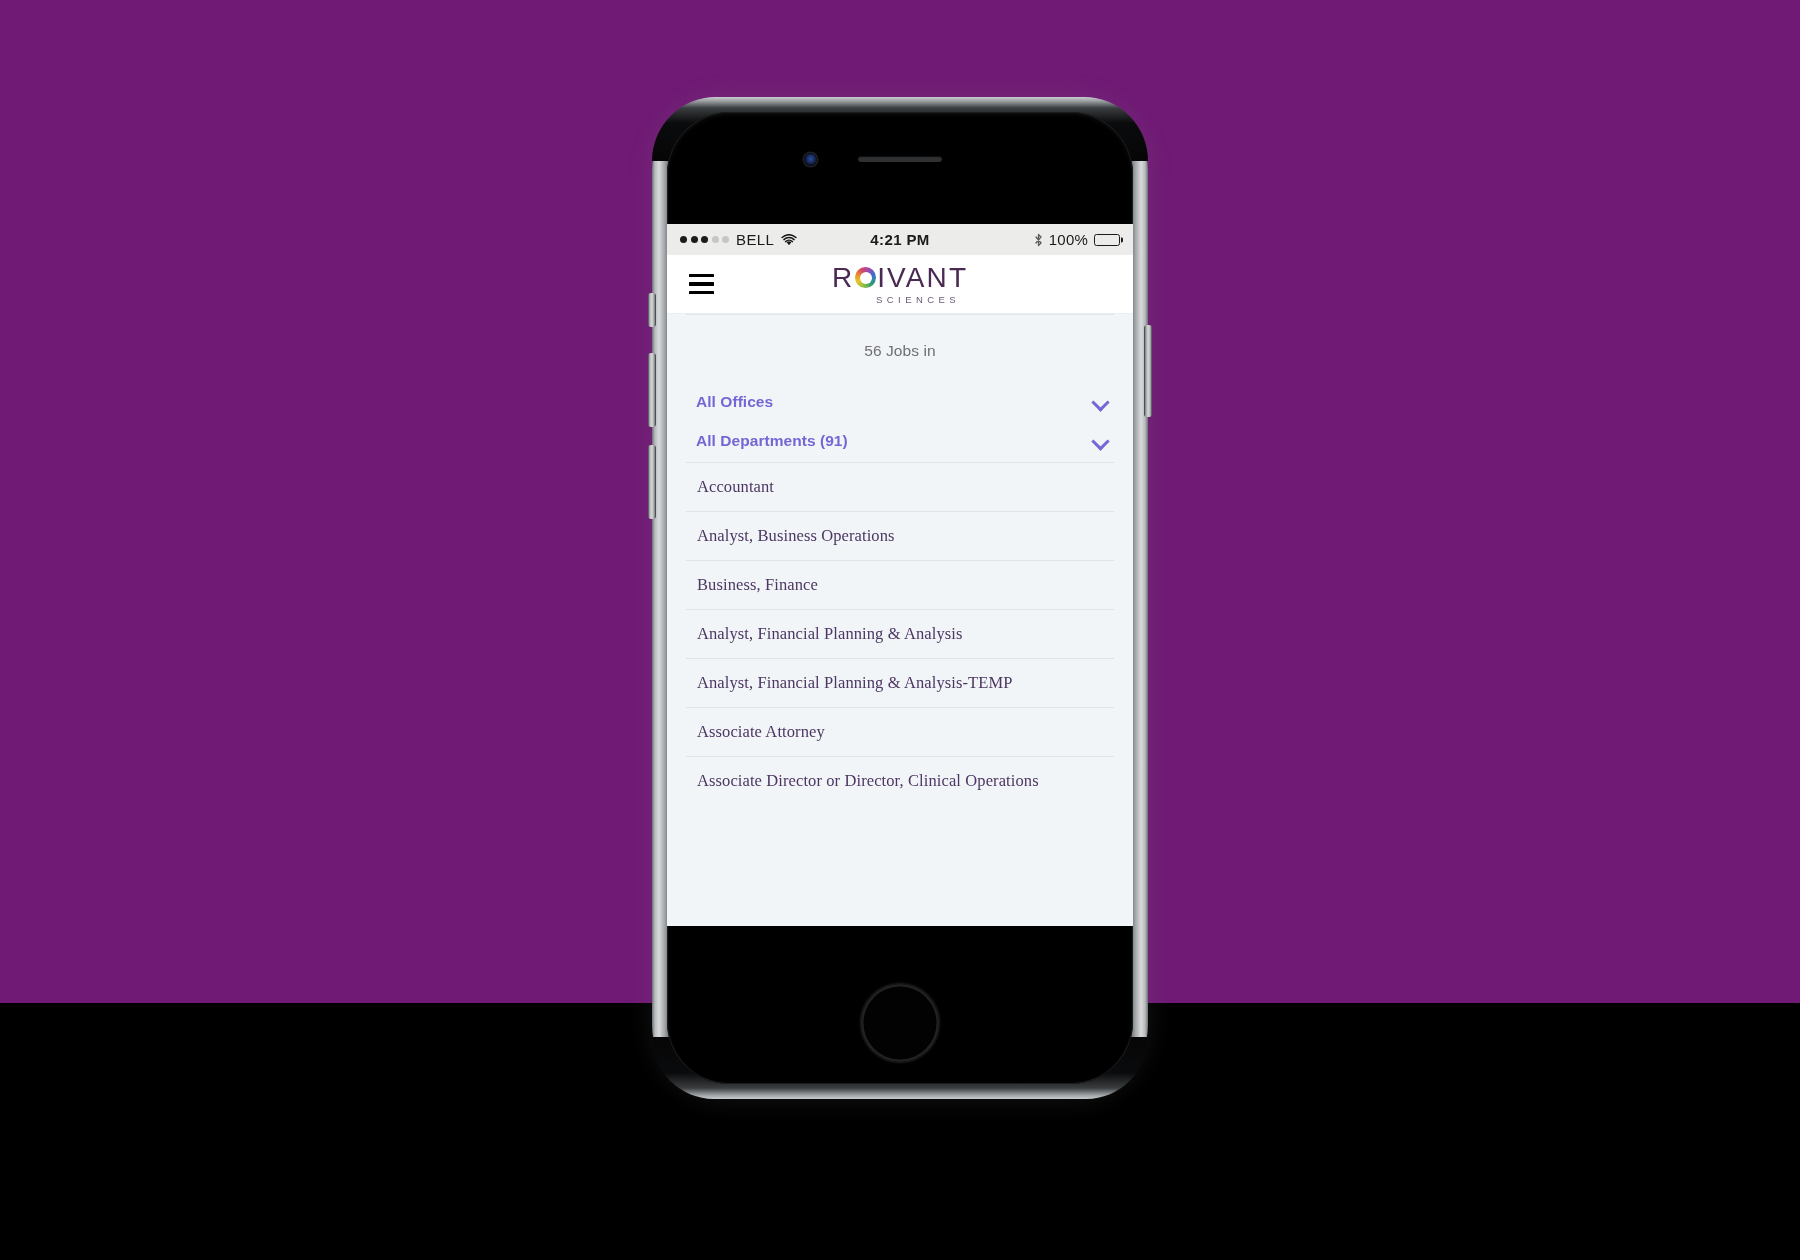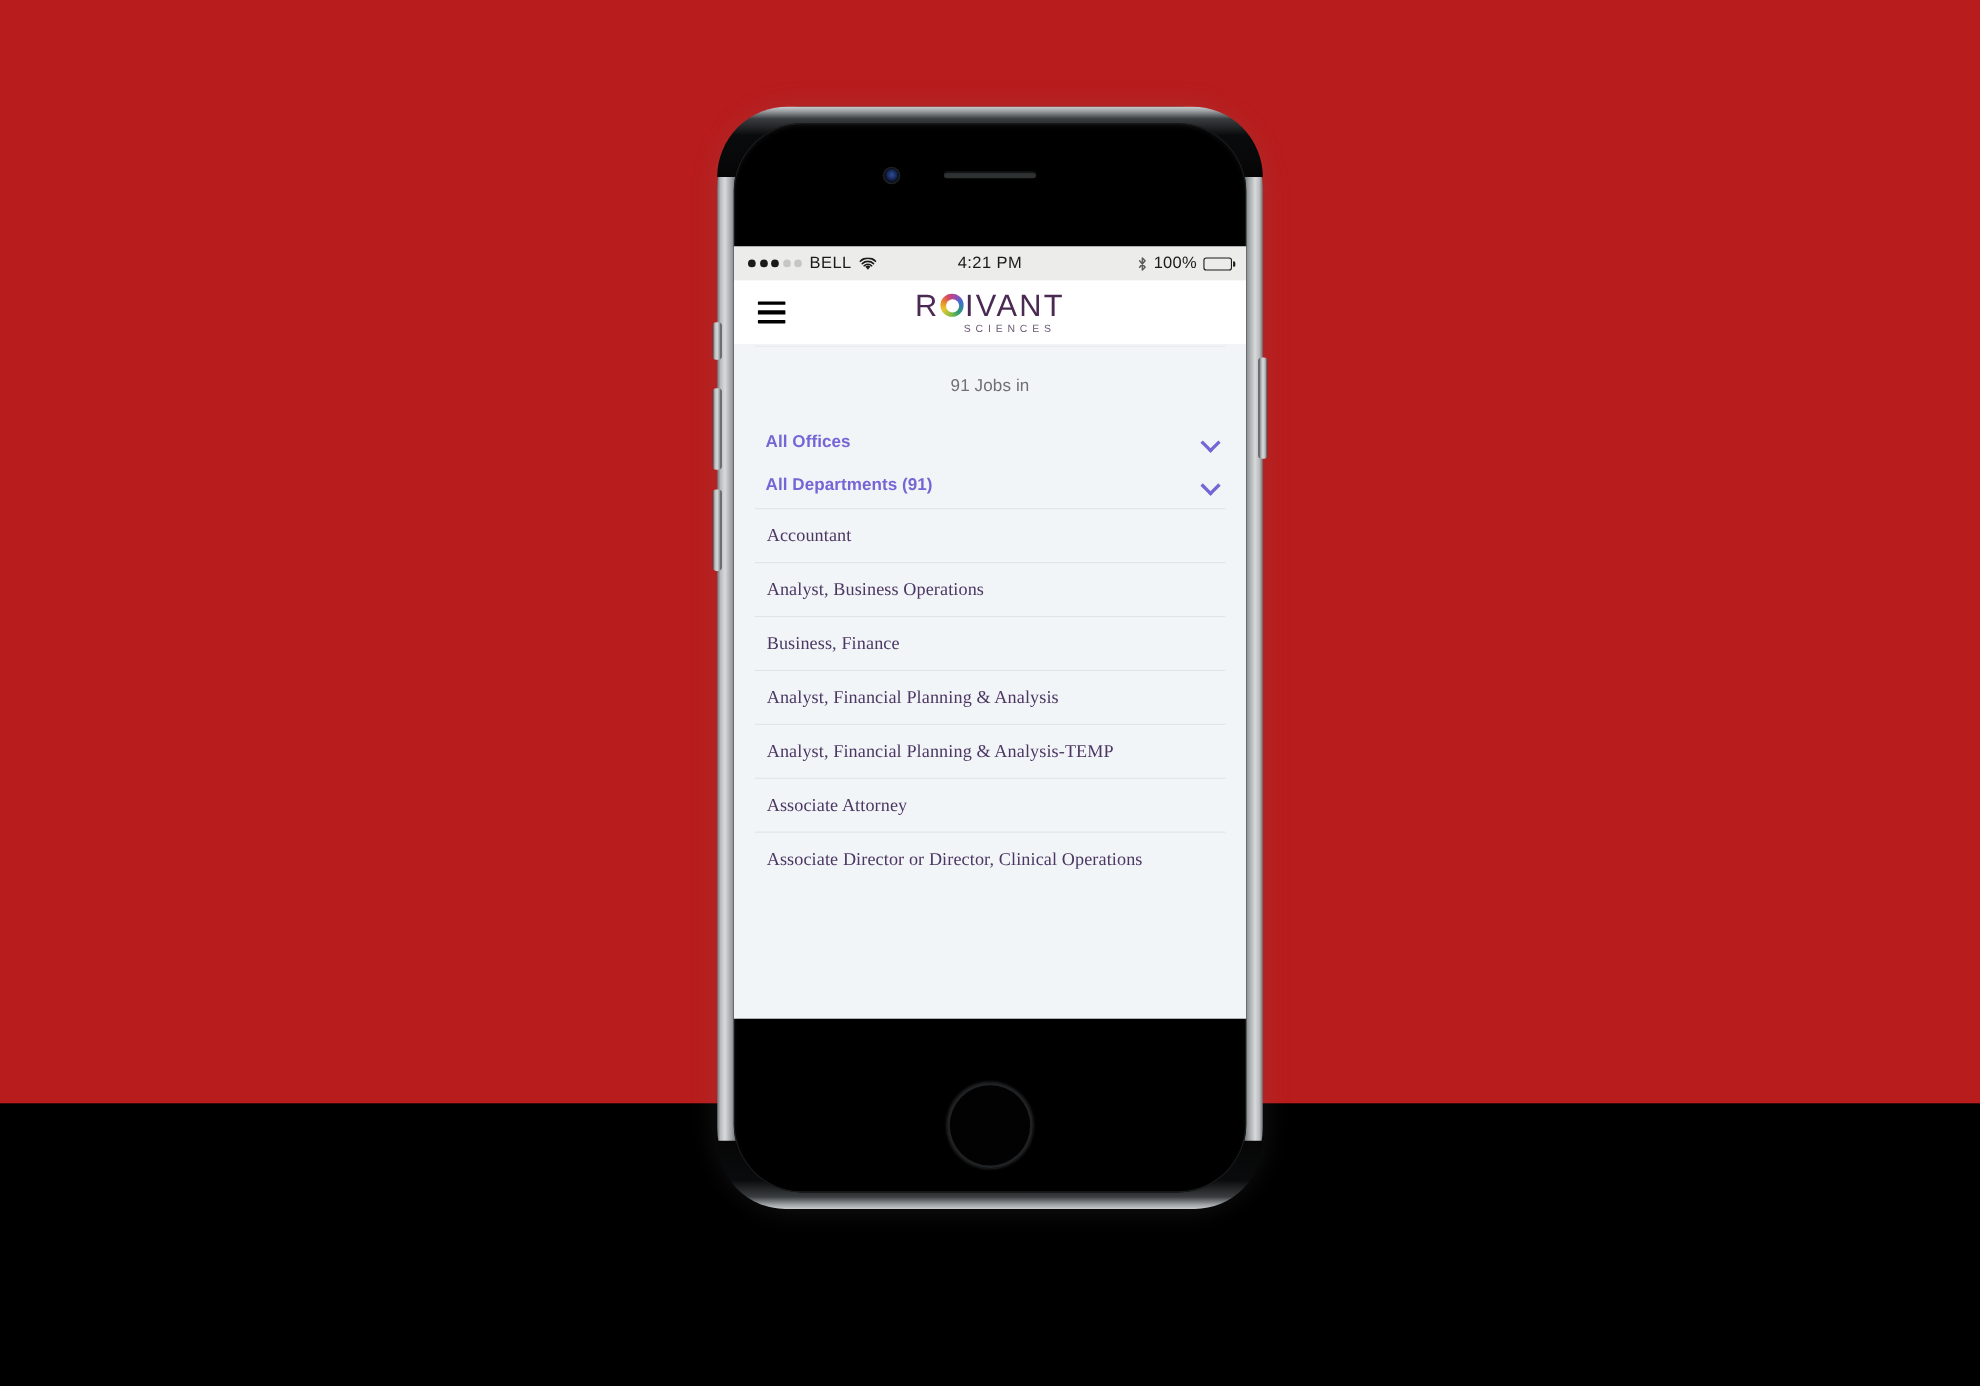--- a/index.html
+++ b/index.html
@@ -10,21 +10,21 @@
     height: 1260px;
     background: #000000;
     overflow: hidden;
     font-family: "Liberation Sans", sans-serif;
   }
 
   #stage {
     position: relative;
     width: 1800px;
     height: 1003px;
-    background: #b91c1c;
+    background: #701a75;
   }
 
   
   #phone {
     position: absolute;
     left: 652px;
     top: 97px;
     width: 496px;
     height: 1002px;
   }
@@ -141,21 +141,21 @@
   .sb-dots  { display: flex; align-items: center; gap: 3.5px; }
   .sb-dots i { width: 7px; height: 7px; border-radius: 50%; background: #1b1b1b; display: block; }
   .sb-dots i.off { background: #c6c6c4; }
   .sb-carrier { font-size: 15px; letter-spacing: 0.4px; }
 
   .sb-center {
     position: absolute;
     left: 0; right: 0;
     text-align: center;
     font-size: 15px;
-    font-weight: 400;
+    font-weight: 700;
     letter-spacing: 0.4px;
     pointer-events: none;
   }
   .sb-right {
     margin-left: auto;
     display: flex;
     align-items: center;
     gap: 6px;
     position: relative;
     z-index: 2;
@@ -391,21 +391,21 @@
               <span>IVANT</span>
             </div>
             <div class="logo-sub">SCIENCES</div>
           </div>
         </div>
 
         <div class="page-body">
 
           <div class="title-rule"></div>
 
-          <div class="jobs-count">91 Jobs in</div>
+          <div class="jobs-count">56 Jobs in</div>
 
           <div class="filter-row">
             <span class="filter-label">All Offices</span>
             <span class="chevron"></span>
           </div>
 
           <div class="filter-row">
             <span class="filter-label">All Departments (91)</span>
             <span class="chevron"></span>
           </div>

